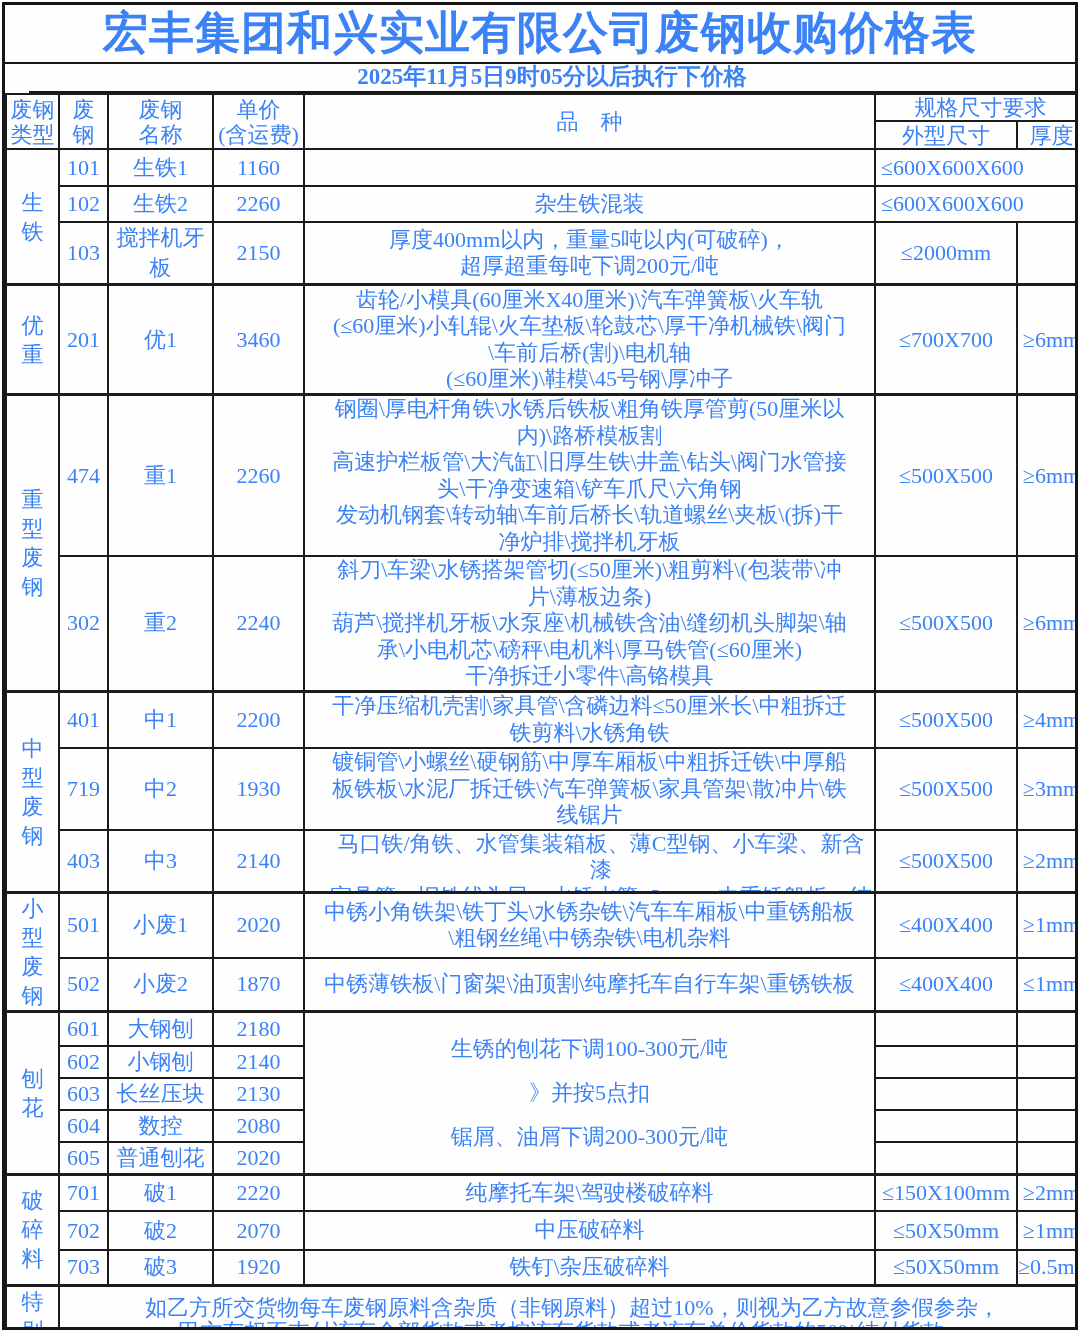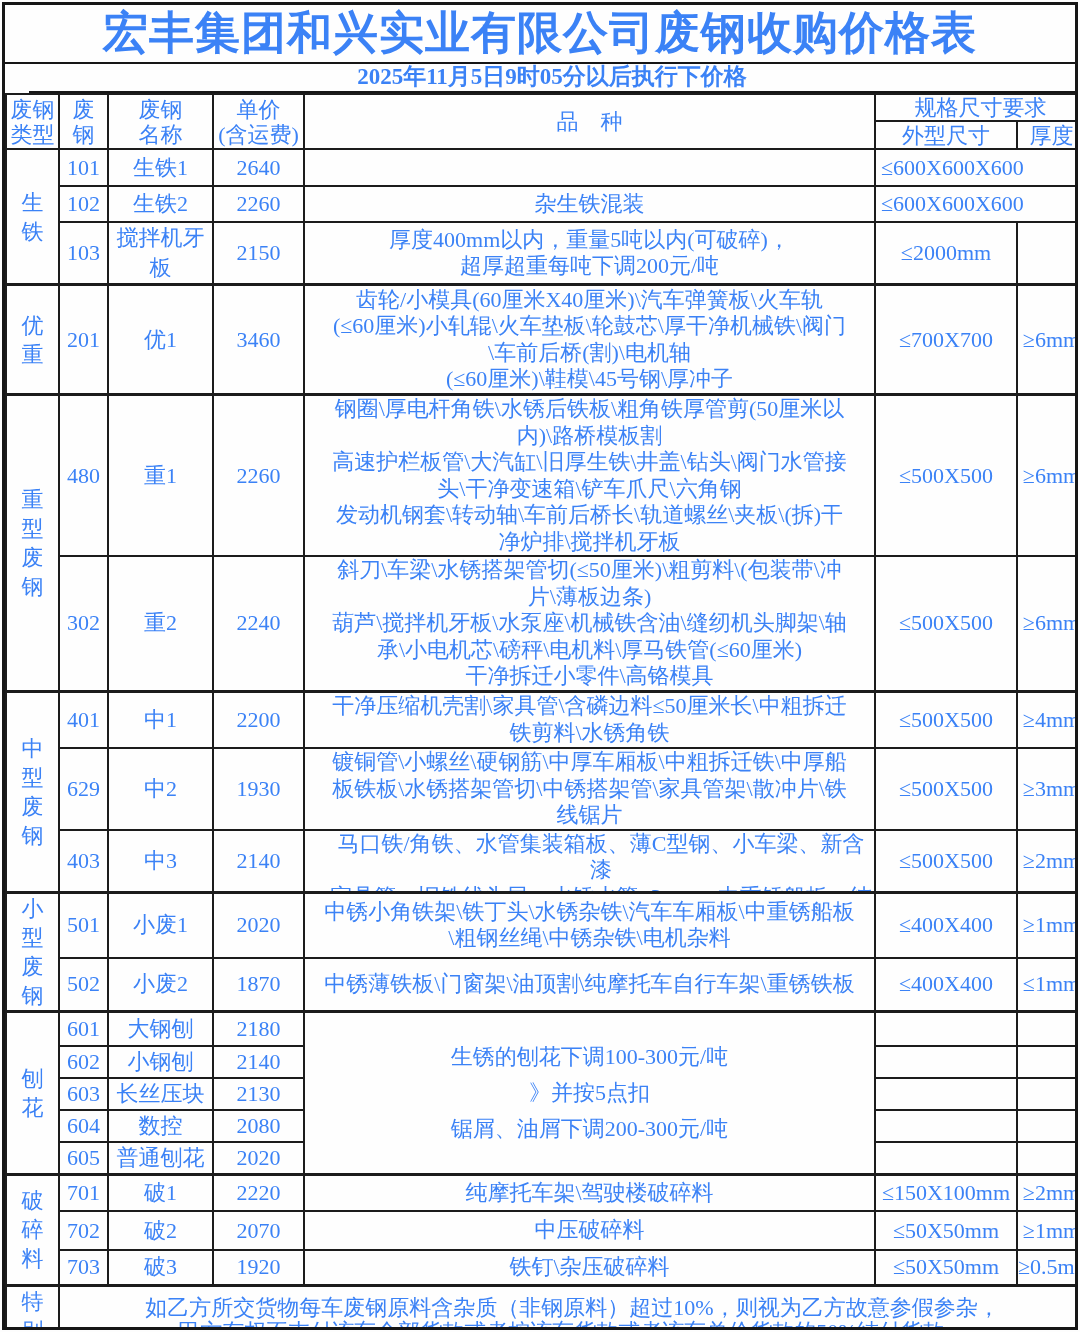--- a/index.html
+++ b/index.html
@@ -25,21 +25,21 @@
   tr.sec td{border-top-width:3px;}
   .h{font-size:21px;line-height:25px;white-space:pre-line;}
   .c-sec{font-size:25px;line-height:29px;white-space:pre-line;}
   .c-code{font-size:23px;}
   .c-name{font-size:22px;letter-spacing:0;}
   .c-price{font-size:24px;}
   .c-var{text-align:left;padding:2px 7px;font-size:21px;line-height:26.5px;white-space:pre-line;}
   .c-size{font-size:21px;white-space:nowrap;}
   .c-size.merged{text-align:left;padding-left:5px;}
   .c-th{font-size:19px;white-space:nowrap;padding:0 1px;}
-  .c-note{font-size:22px;line-height:36px;white-space:pre-line;text-align:center;}
+  .c-note{font-size:22px;line-height:44px;white-space:pre-line;text-align:center;}
   .clip403{height:60px;overflow:hidden;padding-left:23px;}
   .c-spec-label{vertical-align:top;}
   .sp-text{text-align:left;padding:3px 8px;font-size:21px;line-height:24.5px;white-space:pre-line;vertical-align:top;}
 </style>
 </head>
 <body>
 
 <div class="page">
   <div class="frame">
     <div class="t-title">宏丰集团和兴实业有限公司废钢收购价格表</div>
@@ -72,21 +72,21 @@
       <tr style="height:28px">
         <td class="h">外型尺寸</td>
         <td class="h">厚度</td>
       </tr>
 
       <tr style="height:37px">
         <td rowspan="3" class="c-sec">生
 铁</td>
         <td class="c-code">101</td>
         <td class="c-name">生铁1</td>
-        <td class="c-price">2640</td>
+        <td class="c-price">1160</td>
         <td class="c-var"></td>
         <td colspan="2" class="c-size merged">≤600X600X600</td>
       </tr>
       <tr style="height:36px">
         <td class="c-code">102</td>
         <td class="c-name">生铁2</td>
         <td class="c-price">2260</td>
         <td class="c-var">杂生铁混装</td>
         <td colspan="2" class="c-size merged">≤600X600X600</td>
       </tr>
@@ -112,21 +112,21 @@
 (≤60厘米)\鞋模\45号钢\厚冲子</td>
         <td class="c-size">≤700X700</td>
         <td class="c-th">≥6mm</td>
       </tr>
 
       <tr style="height:157px" class="sec">
         <td rowspan="2" class="c-sec">重
 型
 废
 钢</td>
-        <td class="c-code">480</td>
+        <td class="c-code">474</td>
         <td class="c-name">重1</td>
         <td class="c-price">2260</td>
         <td class="c-var">钢圈\厚电杆角铁\水锈后铁板\粗角铁厚管剪(50厘米以
 内)\路桥模板割
 高速护栏板管\大汽缸\旧厚生铁\井盖\钻头\阀门水管接
 头\干净变速箱\铲车爪尺\六角钢
 发动机钢套\转动轴\车前后桥长\轨道螺丝\夹板\(拆)干
 净炉排\搅拌机牙板</td>
         <td class="c-size">≤500X500</td>
         <td class="c-th">≥6mm</td>
@@ -151,25 +151,25 @@
 钢</td>
         <td class="c-code">401</td>
         <td class="c-name">中1</td>
         <td class="c-price">2200</td>
         <td class="c-var">干净压缩机壳割\家具管\含磷边料≤50厘米长\中粗拆迁
 铁剪料\水锈角铁</td>
         <td class="c-size">≤500X500</td>
         <td class="c-th">≥4mm</td>
       </tr>
       <tr style="height:78px">
-        <td class="c-code">629</td>
+        <td class="c-code">719</td>
         <td class="c-name">中2</td>
         <td class="c-price">1930</td>
         <td class="c-var">镀铜管\小螺丝\硬钢筋\中厚车厢板\中粗拆迁铁\中厚船
-板铁板\水锈搭架管切\中锈搭架管\家具管架\散冲片\铁
+板铁板\水泥厂拆迁铁\汽车弹簧板\家具管架\散冲片\铁
 线锯片</td>
         <td class="c-size">≤500X500</td>
         <td class="c-th">≥3mm</td>
       </tr>
       <tr style="height:63px">
         <td class="c-code">403</td>
         <td class="c-name">中3</td>
         <td class="c-price">2140</td>
         <td class="c-var"><div class="clip403">马口铁/角铁、水管集装箱板、薄C型钢、小车梁、新含漆
 家具管、旧铁线头尾、水锈水管≥3mm、中重锈船板、纯

